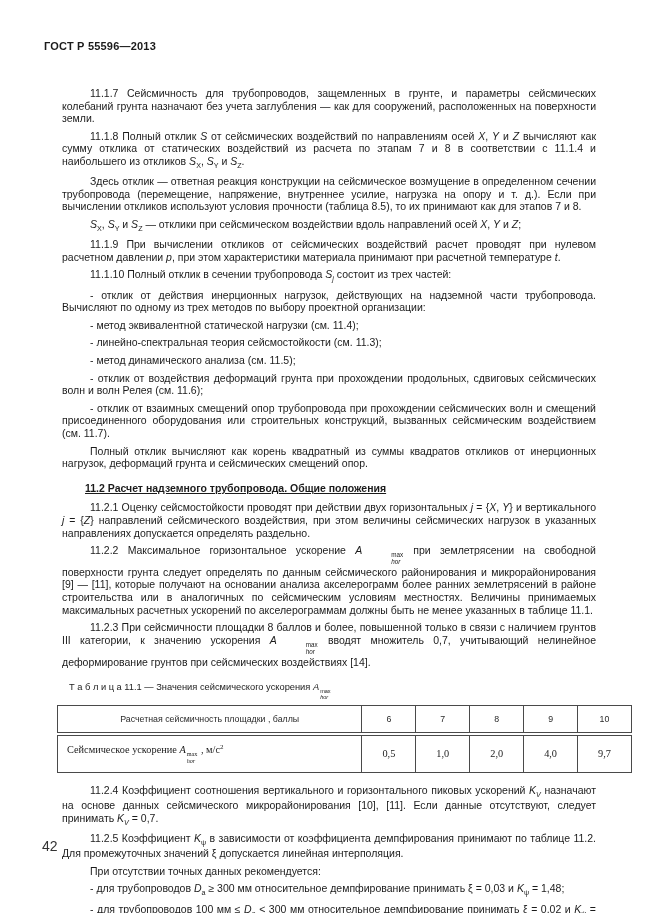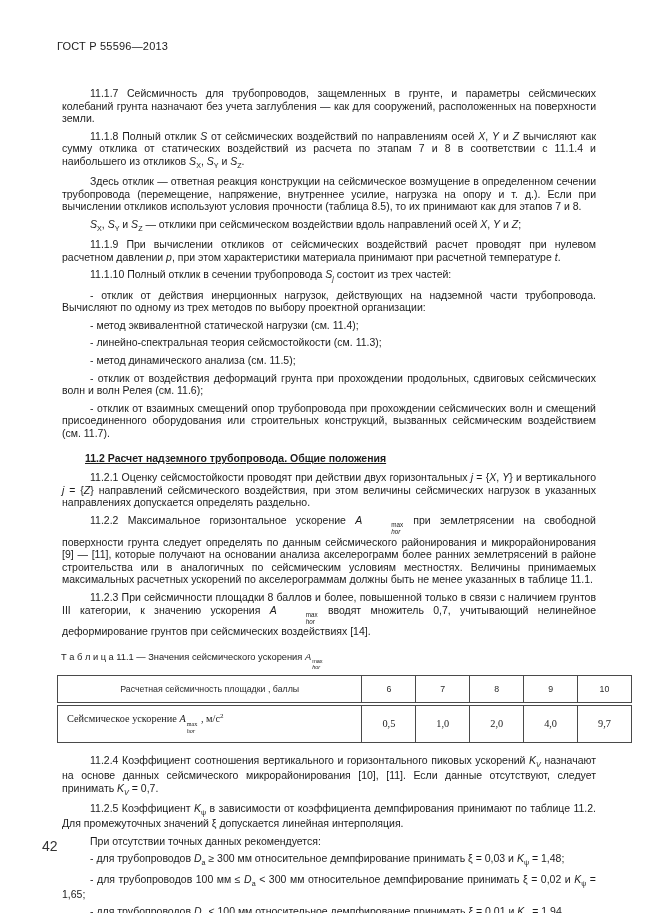--- a/index.html
+++ b/index.html
@@ -5,40 +5,40 @@
   html,body{margin:0;padding:0;background:#ffffff;}
   .page{
     position:relative;
     width:646px;height:913px;
     background:#ffffff;
     font-family:"Liberation Sans", sans-serif;
     color:#1b1b1b;
     overflow:hidden;
   }
   .doc-header{
-    position:absolute;top:40px;left:50px;
-    font-size:11px;font-weight:normal;letter-spacing:.2px;padding-left:7px;
+    position:absolute;top:40px;left:37px;
+    font-size:11px;font-weight:bold;letter-spacing:.2px;padding-left:7px;
   }
   .content{
     position:absolute;top:82px;left:57px;width:544px;
     font-size:10.5px;line-height:12.6px;text-align:justify;
   }
   p.para{margin:5px;text-indent:28px;}
   p.heading{font-weight:bold;margin:12px 0 7px;text-align:left;text-decoration:underline;}
   sub,sup{font-size:0.68em;line-height:1;}
   i{font-style:italic;}
   .stack{
     display:inline-flex;flex-direction:column;justify-content:center;
     font-size:0.6em;line-height:1.08;vertical-align:-0.5em;
     text-align:left;font-style:normal;margin:0 1px;
   }
   .stack .top{display:block;}
   .stack .bot{display:block;font-style:italic;}
   .table-block{margin:13px 0 11px;}
-  .table-caption{font-size:9.3px;text-align:left;text-indent:0;margin:0 0 5px 4px;color:#222;}
+  .table-caption{font-size:9.3px;text-align:left;text-indent:0;margin:0 0 5px 12px;color:#222;}
   table.t11{border-collapse:collapse;width:575px;table-layout:fixed;}
   table.t11 td{border:1px solid #4a4a4a;padding:2px 4px;vertical-align:middle;}
   table.t11 thead td{
     border-bottom:4px double #4a4a4a;
     font-size:8.8px;text-align:center;height:22px;color:#2a2a2a;
   }
   table.t11 tbody td{font-size:10.3px;text-align:center;height:32px;font-family:Liberation Serif, serif;}
   table.t11 tbody td:first-child{text-align:left;padding-left:9px;}
   .col-main{width:271px;}
   .col-num{width:48px;}
@@ -59,20 +59,21 @@
         <p class="para body">Здесь отклик — ответная реакция конструкции на сейсмическое возмущение в определенном сечении трубопровода (перемещение, напряжение, внутреннее усилие, нагрузка на опору и т. д.). Если при вычислении откликов используют условия прочности (таблица 8.5), то их принимают как для этапов 7 и 8.</p>
         <p class="para body"><i>S</i><sub>X</sub>, <i>S</i><sub>Y</sub>  и <i>S</i><sub>Z</sub> — отклики при сейсмическом воздействии вдоль направлений осей <i>X</i>, <i>Y</i> и <i>Z</i>;</p>
         <p class="para body">11.1.9 При вычислении откликов от сейсмических воздействий расчет проводят при нулевом расчетном давлении <i>p</i>, при этом характеристики материала принимают при расчетной температуре <i>t</i>.</p>
         <p class="para body">11.1.10 Полный отклик в сечении трубопровода <i>S</i><sub><i>j</i></sub> состоит из трех частей:</p>
         <p class="para body">- отклик от действия инерционных нагрузок, действующих на надземной части трубопровода. Вычисляют по одному из трех методов по выбору проектной организации:</p>
         <p class="para body">- метод эквивалентной статической нагрузки (см. 11.4);</p>
         <p class="para body">- линейно-спектральная теория сейсмостойкости (см. 11.3);</p>
         <p class="para body">- метод динамического анализа (см. 11.5);</p>
         <p class="para body">- отклик от воздействия деформаций грунта при прохождении продольных, сдвиговых сейсмических волн и волн Релея (см. 11.6);</p>
         <p class="para body">- отклик от взаимных смещений опор трубопровода при прохождении сейсмических волн и смещений присоединенного оборудования или строительных конструкций, вызванных сейсмическим воздействием (см. 11.7).</p>
+        <p class="para body">Полный отклик вычисляют как корень квадратный из суммы квадратов откликов от инерционных нагрузок, деформаций грунта и сейсмических смещений опор.</p>
         <p class="para heading">11.2 Расчет надземного трубопровода. Общие положения</p>
         <p class="para body">11.2.1 Оценку сейсмостойкости проводят при действии  двух  горизонтальных  <i>j</i> = {<i>X</i>, <i>Y</i>}  и  вертикального <i>j</i> = {<i>Z</i>} направлений сейсмического воздействия, при этом величины сейсмических нагрузок в указанных направлениях допускается определять раздельно.</p>
         <p class="para body">11.2.2 Максимальное  горизонтальное ускорение  <i>A</i><span class="stack">
             <span class="top">max</span>
             <span class="bot">hor</span>
           </span>  при землетрясении на свободной поверхности грунта следует определять по данным сейсмического районирования и микрорайонирования [9] — [11], которые получают на основании анализа акселерограмм более ранних землетрясений в районе строительства или в аналогичных по сейсмическим условиям местностях. Величины принимаемых максимальных расчетных ускорений по акселерограммам должны быть не менее указанных в таблице 11.1.</p>
         <p class="para body">11.2.3 При сейсмичности площадки 8 баллов и более, повышенной только в связи с наличием грунтов III категории, к значению ускорения  <i>A</i><span class="stack">
             <span class="top">max</span>
             <span class="bot">hor</span>
           </span>  вводят множитель 0,7, учитывающий нелинейное деформирование грунтов при сейсмических воздействиях [14].</p>

